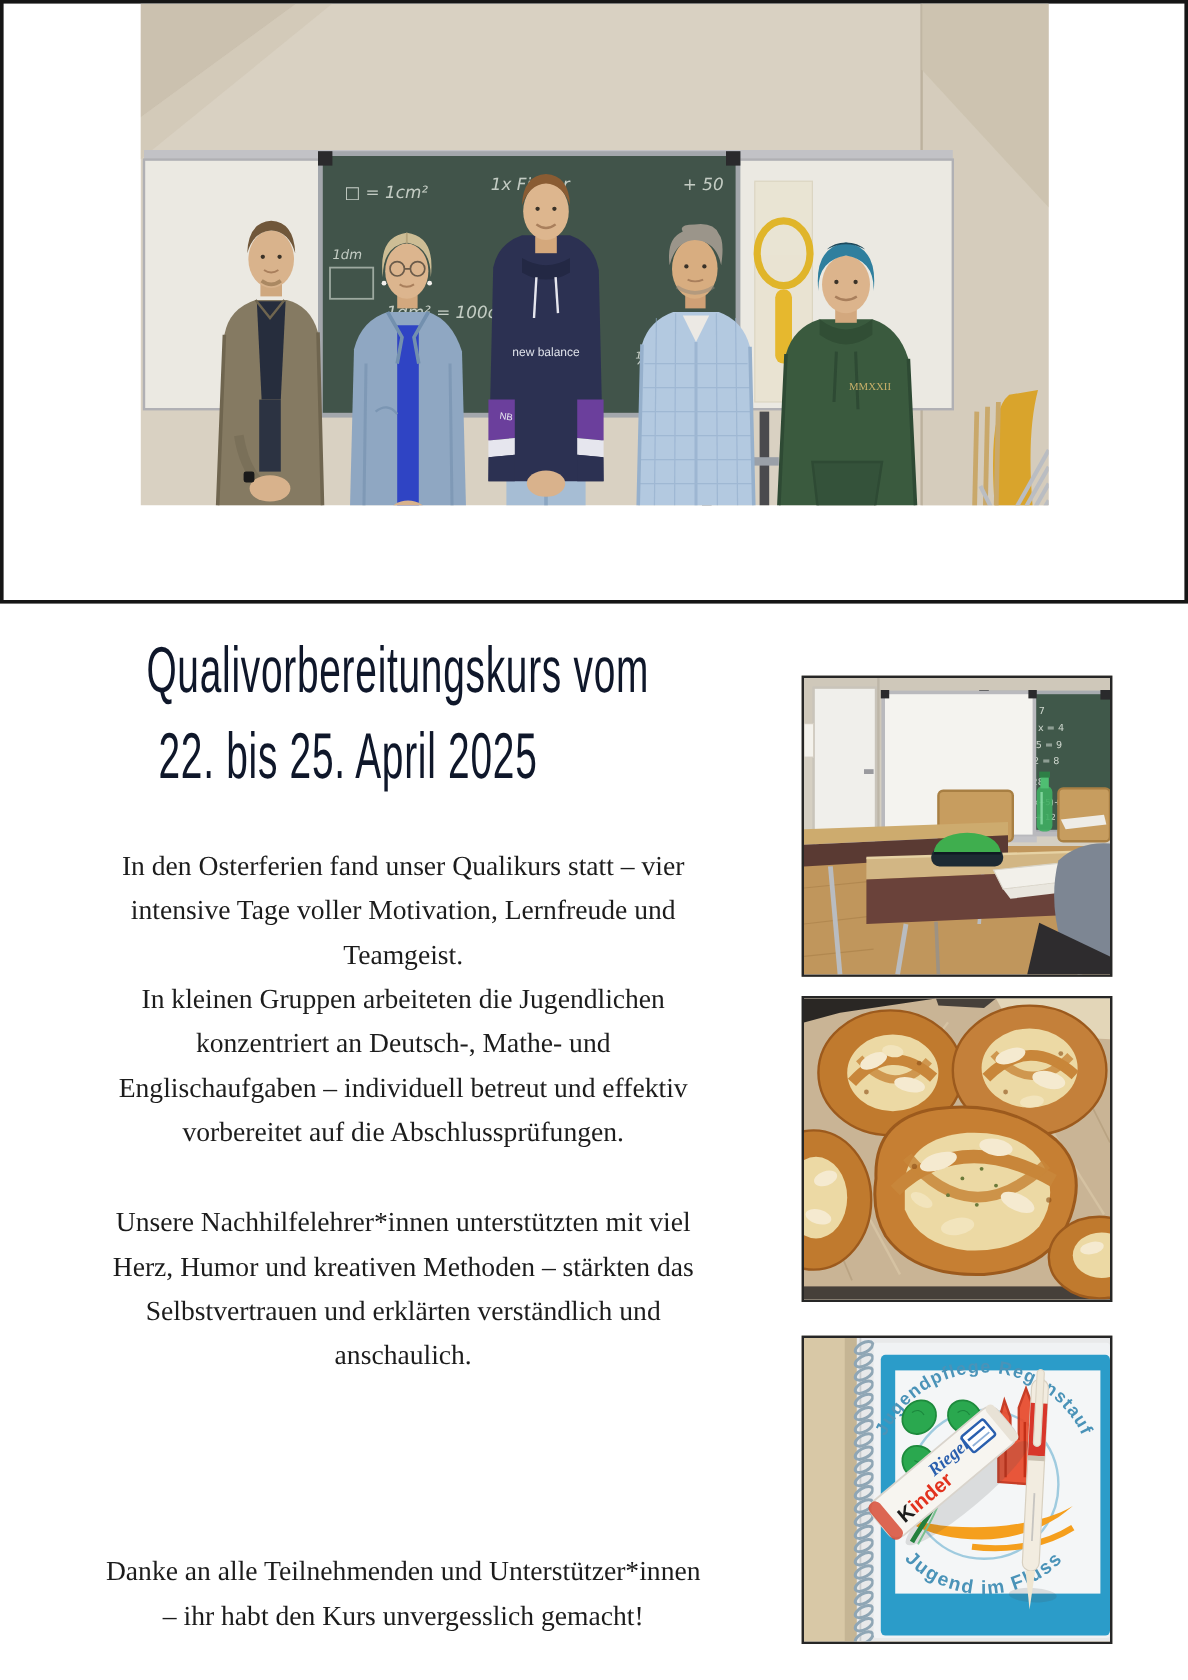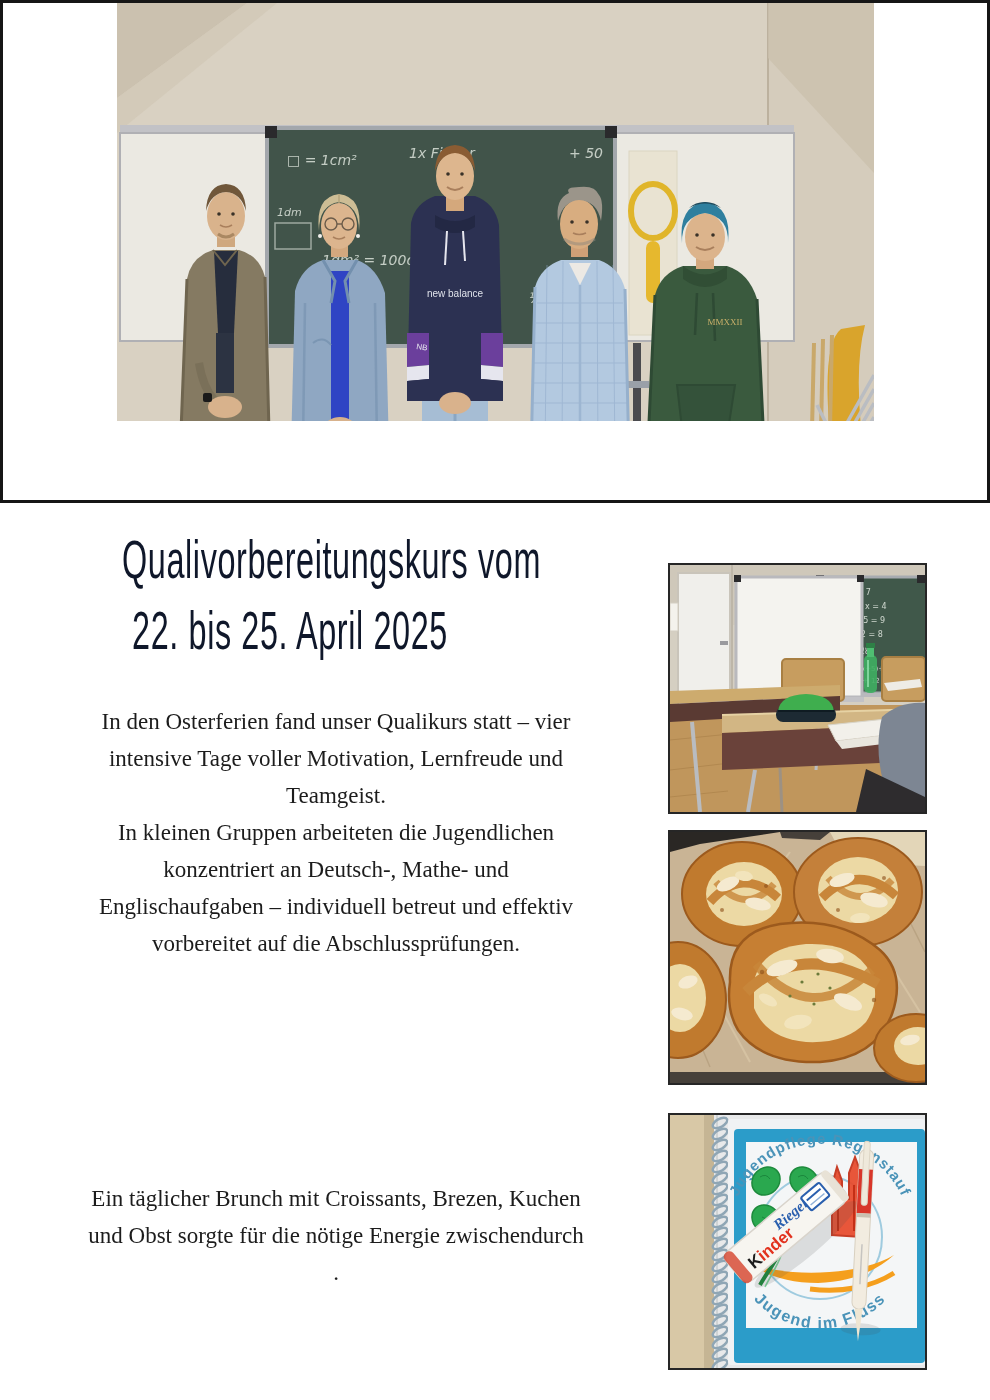--- a/index.html
+++ b/index.html
@@ -237,21 +237,22 @@
       </svg>
     </div>
   </div>
 
   <div class="title-block">
     <div class="title-line">Qualivorbereitungskurs vom</div>
     <div class="title-line">22. bis 25. April 2025</div>
   </div>
 
   <p class="para p1">In den Osterferien fand unser Qualikurs statt – vier<br>intensive Tage voller Motivation, Lernfreude und<br>Teamgeist.<br>In kleinen Gruppen arbeiteten die Jugendlichen<br>konzentriert an Deutsch-, Mathe- und<br>Englischaufgaben – individuell betreut und effektiv<br>vorbereitet auf die Abschlussprüfungen.</p>
-  <p class="para p3">Ein täglicher Brunch mit Croissants, Brezen, Kuchen<br>und Obst sorgte für die nötige Energie zwischendurch<br>.</p>
+  <p class="para p2">Unsere Nachhilfelehrer*innen unterstützten mit viel<br>Herz, Humor und kreativen Methoden – stärkten das<br>Selbstvertrauen und erklärten verständlich und<br>anschaulich.</p>
+  <p class="para p4">Danke an alle Teilnehmenden und Unterstützer*innen<br>– ihr habt den Kurs unvergesslich gemacht!</p>
 
   <figure class="side-photo ph1">
     <svg viewBox="0 0 255 247" preserveAspectRatio="none">
       <rect x="0" y="0" width="255" height="247" fill="#d5cfc2"></rect>
       <rect x="0" y="0" width="255" height="60" fill="#cfc8ba"></rect>
       <g>
         <rect x="8" y="8" width="52" height="150" fill="#f0efeb" stroke="#c9c4ba" stroke-width="2"></rect>
         <rect x="50" y="76" width="8" height="4" fill="#9a9a9e"></rect>
         <line x1="62" y1="0" x2="62" y2="160" stroke="#bdb6a8" stroke-width="2"></line>
         <rect x="0" y="38" width="8" height="28" fill="#f4f2ec" stroke="#d4cec2"></rect>

